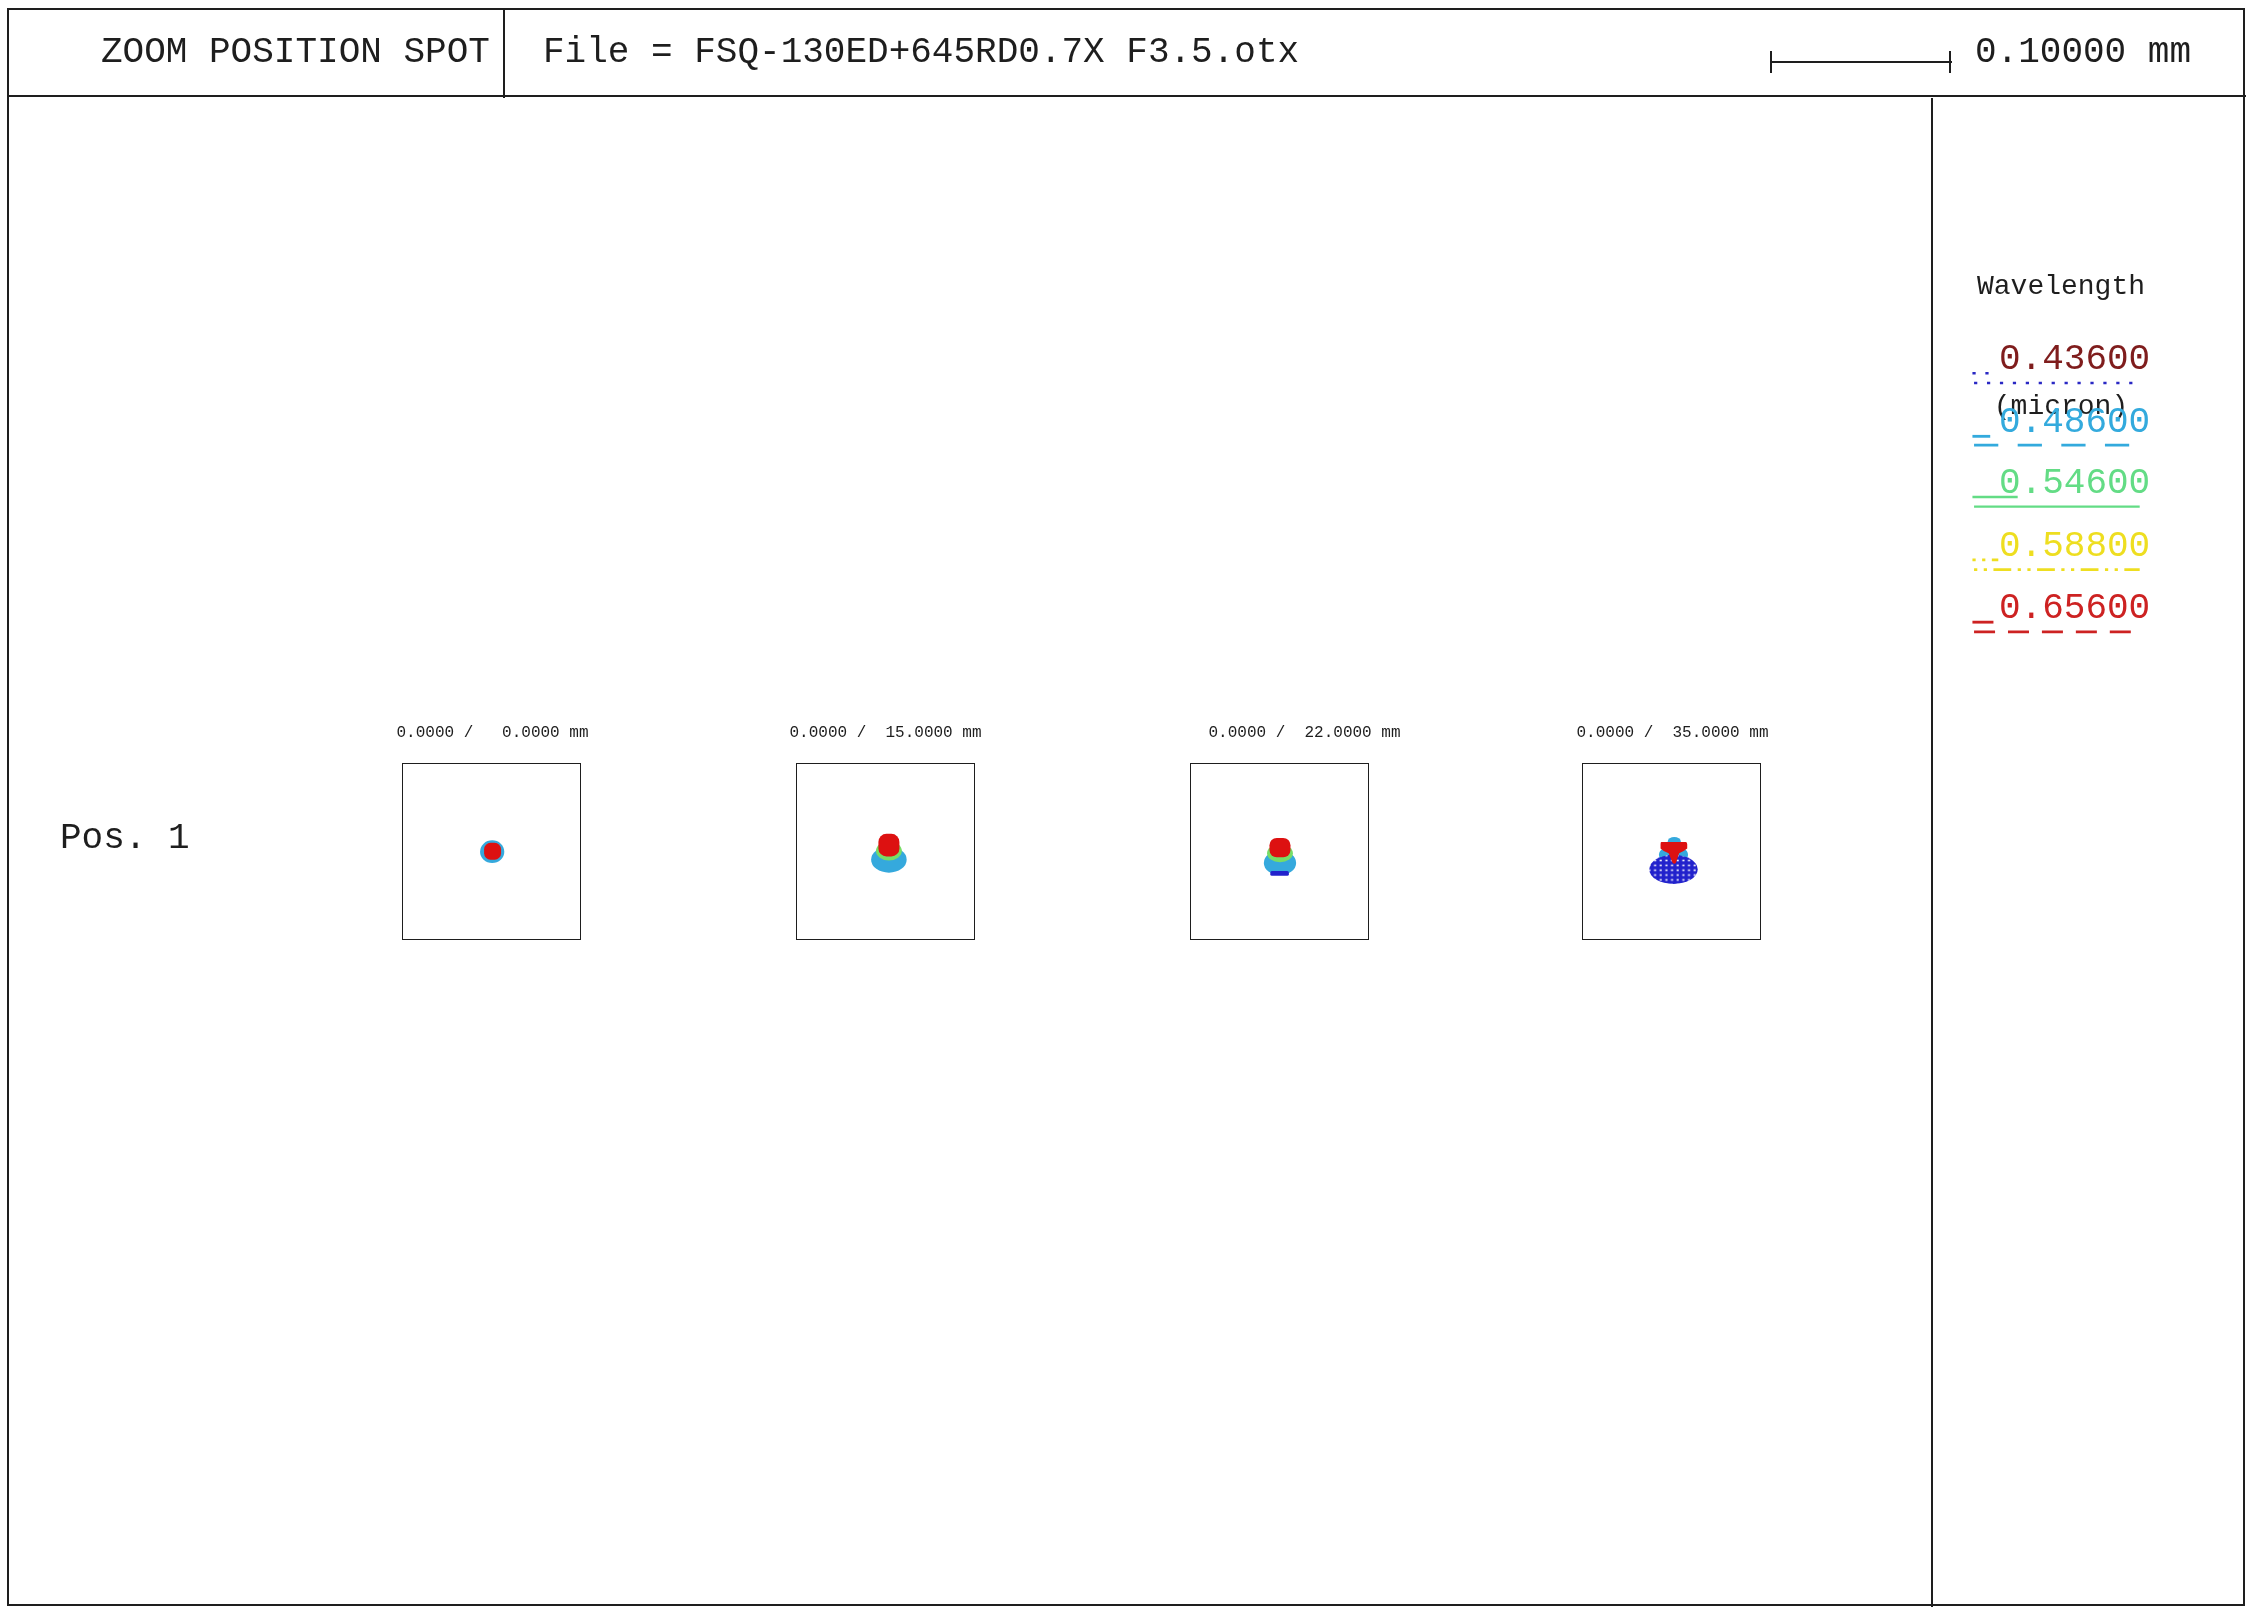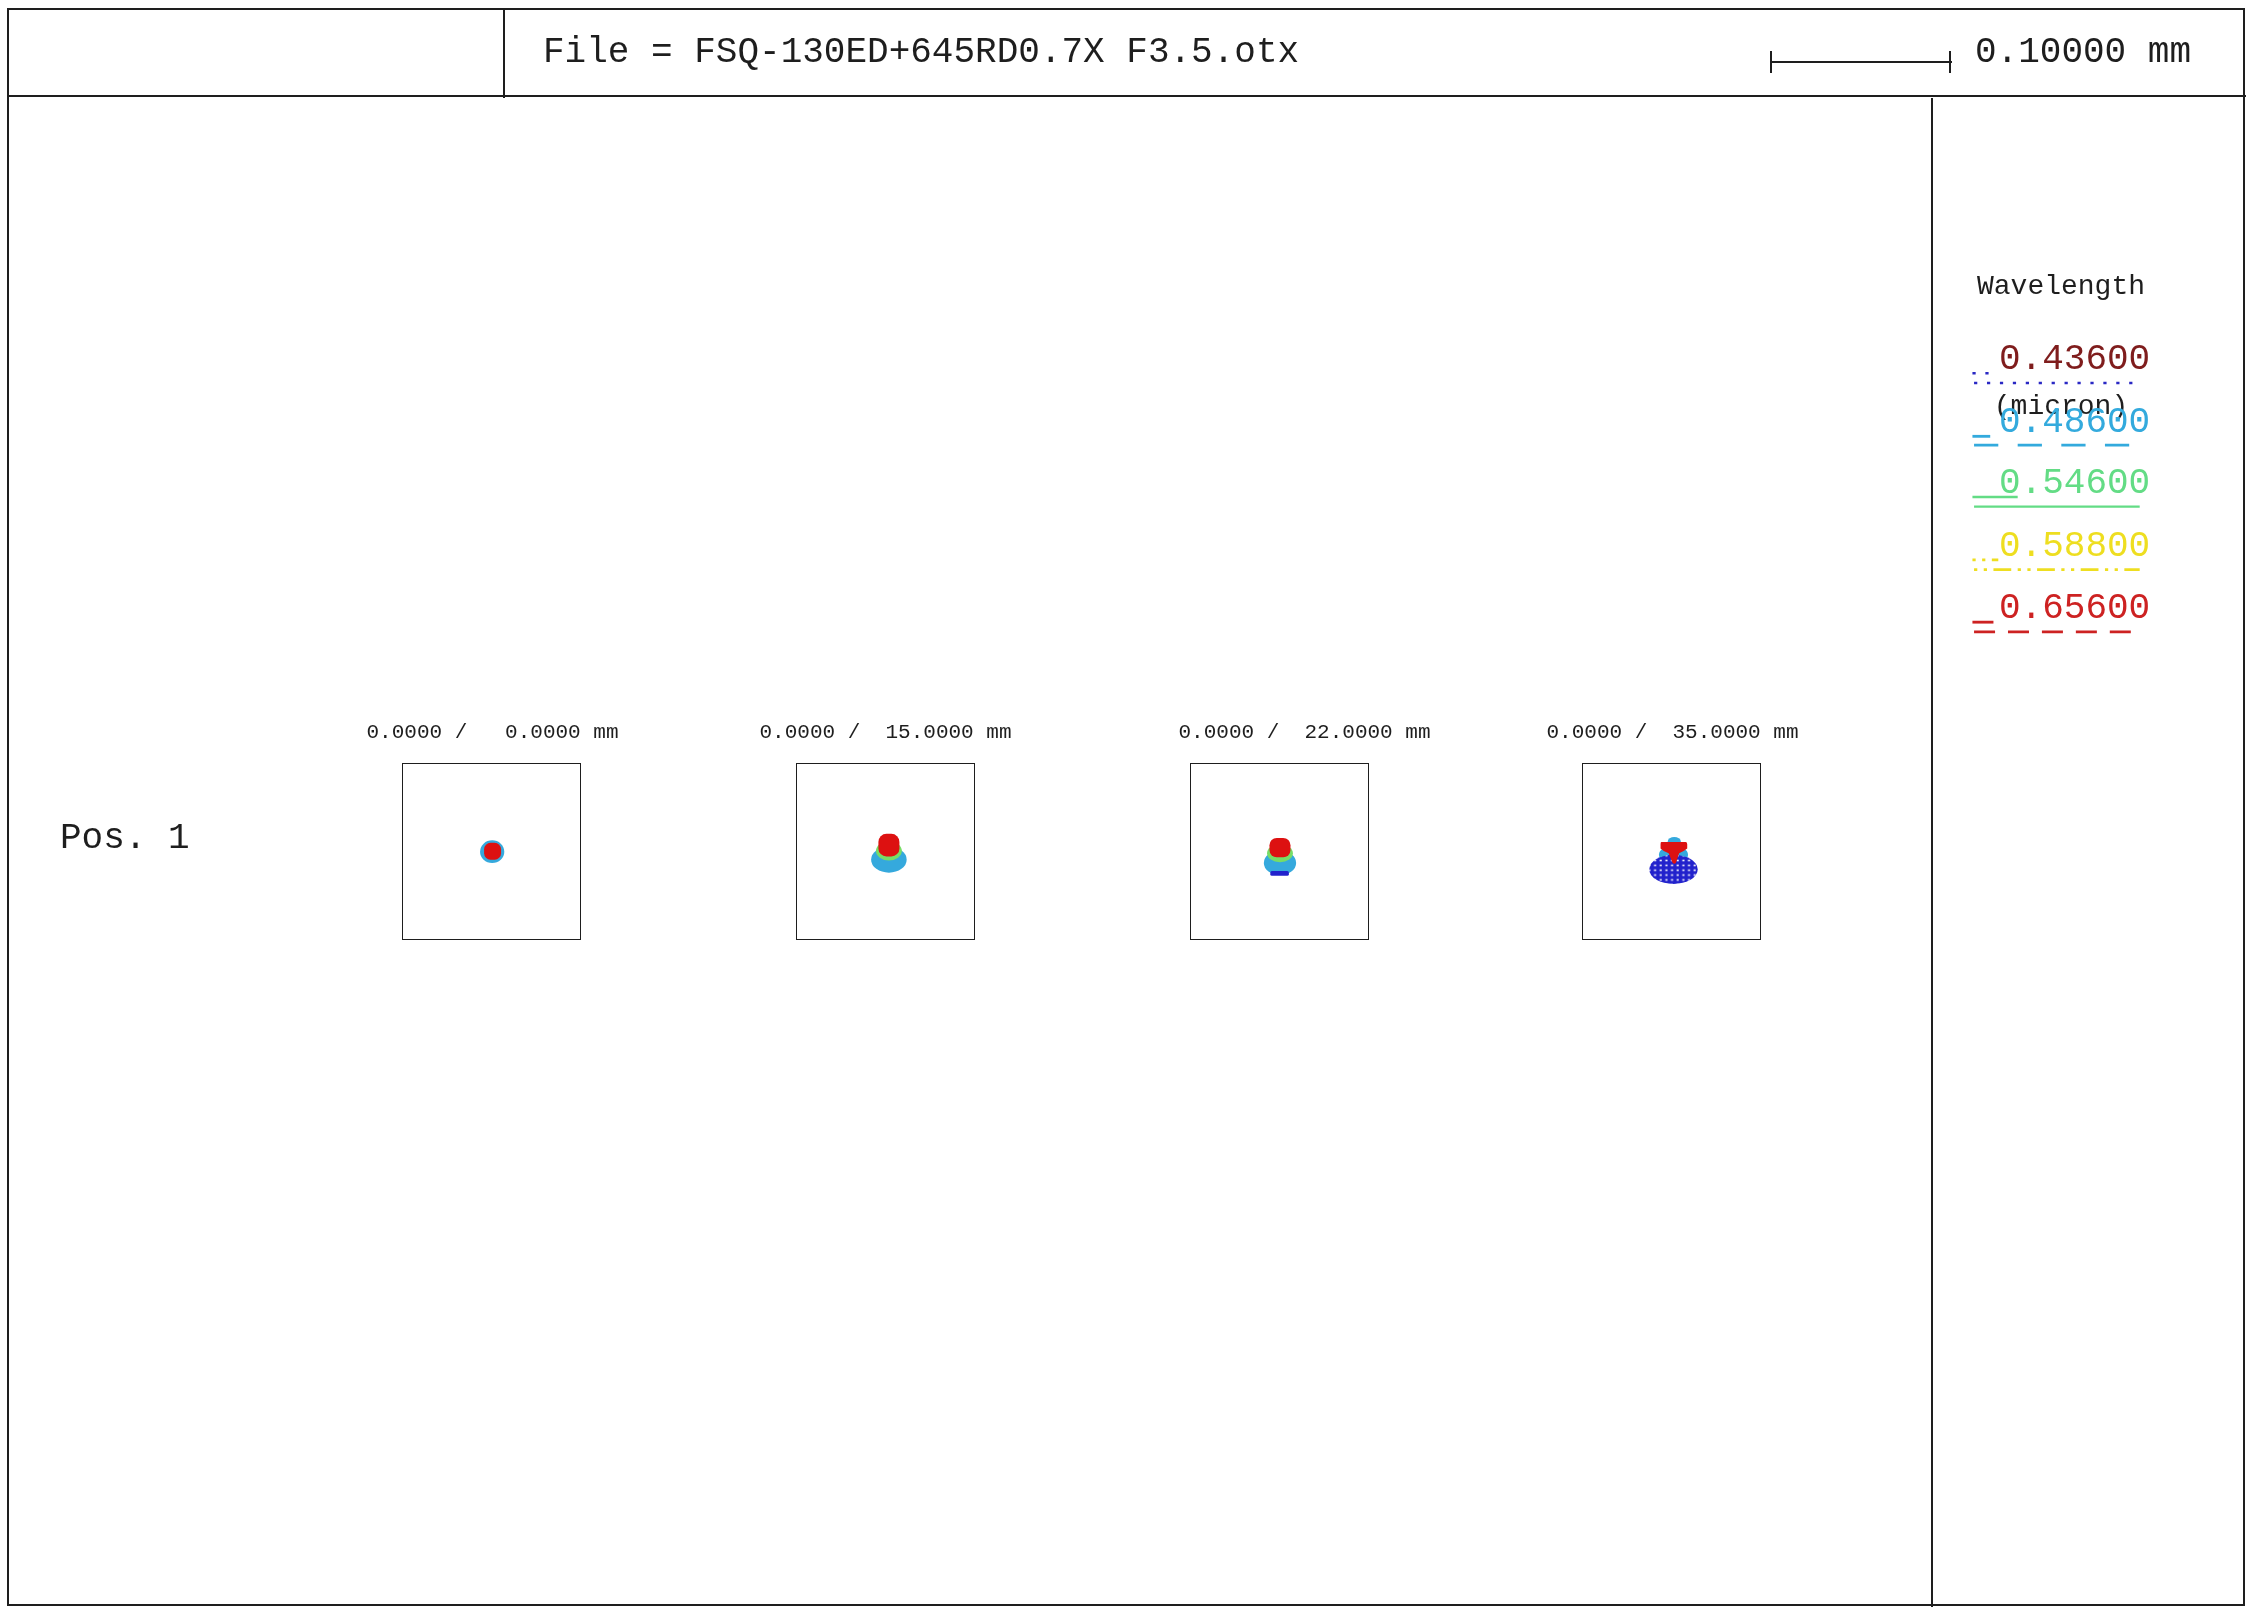--- a/index.html
+++ b/index.html
@@ -18,34 +18,35 @@
   .file{left:543px;top:32px;}
   .scaletext{left:1975px;top:32px;}
   .sline{left:1770px;top:61px;width:182px;height:2.4px;background:#1e1e1e;}
   .stick{top:51px;width:2.4px;height:22px;background:#1e1e1e;}
   .stickL{left:1770px;} .stickR{left:1949px;}
   .wvtitle{left:1933px;top:187px;width:256px;text-align:center;font-size:28px;line-height:40px;white-space:pre;}
   .lgv{left:1999px;font-size:36px;line-height:37px;white-space:pre;}
   .pos{left:44px;top:819px;font-size:36px;line-height:39px;white-space:pre;margin-left:16px;}
   .spotbox{top:763px;width:177px;height:175px;border:1.6px solid #1e1e1e;background:#ffffff;}
   .b0{left:402px;} .b1{left:796px;} .b2{left:1190px;} .b3{left:1582px;}
-  .boxlabel{top:720px;width:291px;text-align:center;font-size:21px;line-height:26px;white-space:pre;}
+  .boxlabel{top:720px;width:291px;text-align:center;font-size:16px;line-height:26px;white-space:pre;}
   .l0{left:347px;} .l1{left:740px;} .l2{left:1134px;margin-left:25px;} .l3{left:1527px;}
   #overlay{position:absolute;left:0;top:0;width:2261px;height:1616px;pointer-events:none;}
 </style>
 </head>
 <body>
 
 <div id="canvas">
 
   <div class="abs frame"></div>
   <div class="abs hsep"></div>
   <div class="abs vsep1"></div>
   <div class="abs vsep2"></div>
 
+  <div class="abs bigtext title">ZOOM POSITION SPOT</div>
   <div class="abs bigtext file">File = FSQ-130ED+645RD0.7X F3.5.otx</div>
 
   <div class="abs sline"></div>
   <div class="abs stick stickL"></div>
   <div class="abs stick stickR"></div>
   <div class="abs bigtext scaletext">0.10000 mm</div>
 
   <div class="abs wvtitle">
     <div>Wavelength</div>
     <div>(micron)</div>

